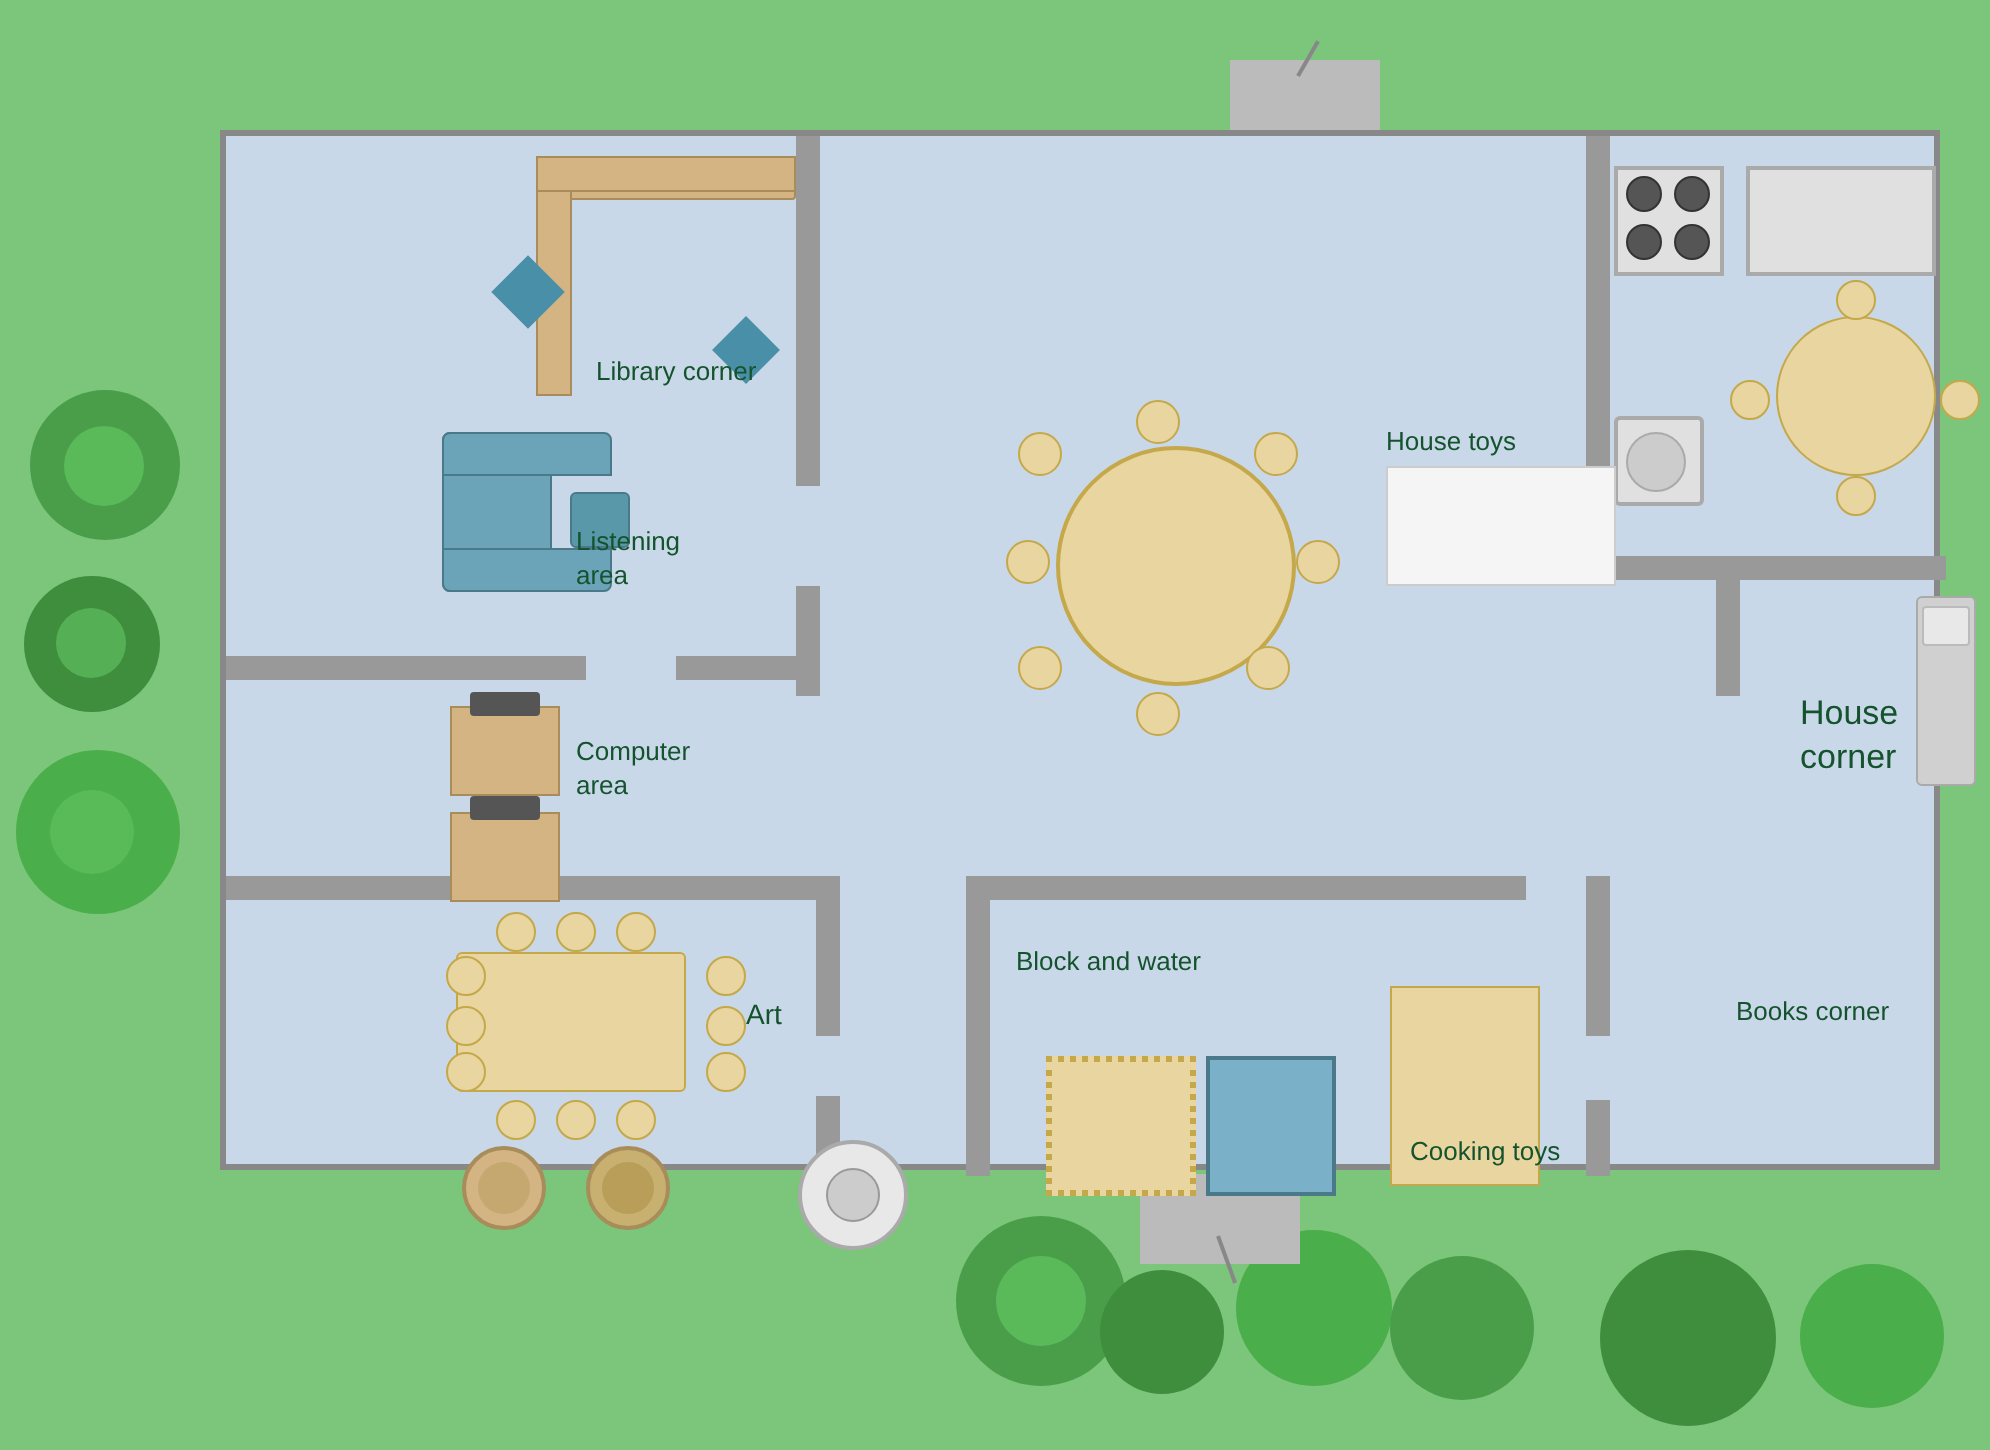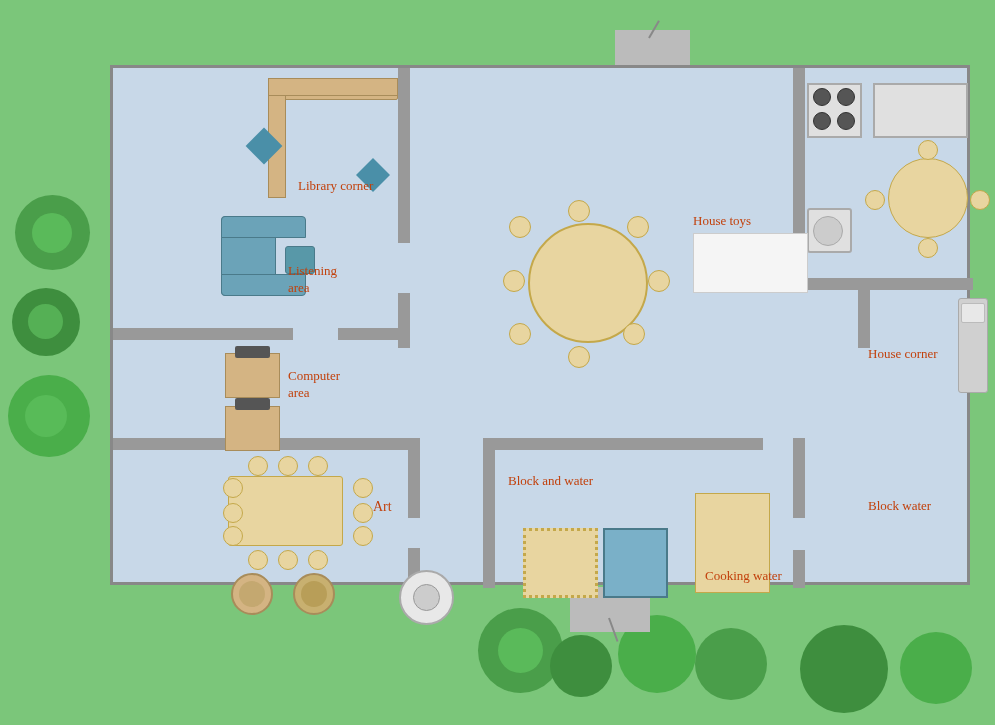--- a/index.html
+++ b/index.html
@@ -33,24 +33,23 @@
     
     .wall {
       position: absolute;
       background-color: #999;
     }
 
     
     .area-label {
       position: absolute;
       font-size: 13px;
-      color: #c2410c;
+      color: #14532d;
       font-weight: normal;
       line-height: 1.3;
-      font-family: Liberation Serif, serif;
     }
   </style>
 </head>
 <body>
 
 <div class="bg"></div>
 
 <div style="position:absolute;left:15px;top:195px;width:75px;height:75px;border-radius:50%;background:#4a9e4a;"></div>
 <div style="position:absolute;left:12px;top:288px;width:68px;height:68px;border-radius:50%;background:#3e8e3e;"></div>
 <div style="position:absolute;left:8px;top:375px;width:82px;height:82px;border-radius:50%;background:#4aae4a;"></div>
@@ -192,30 +191,30 @@
 
   <div style="position:absolute;left:760px;top:15px;width:95px;height:55px;background:#e0e0e0;border:2px solid #aaa;"></div>
 
   <div style="position:absolute;left:775px;top:90px;width:80px;height:80px;border-radius:50%;background:#e8d5a0;border:1px solid #c4a84a;"></div>
 
   <div style="position:absolute;left:805px;top:72px;width:20px;height:20px;border-radius:50%;background:#e8d5a0;border:1px solid #c4a84a;"></div>
   <div style="position:absolute;left:857px;top:122px;width:20px;height:20px;border-radius:50%;background:#e8d5a0;border:1px solid #c4a84a;"></div>
   <div style="position:absolute;left:805px;top:170px;width:20px;height:20px;border-radius:50%;background:#e8d5a0;border:1px solid #c4a84a;"></div>
   <div style="position:absolute;left:752px;top:122px;width:20px;height:20px;border-radius:50%;background:#e8d5a0;border:1px solid #c4a84a;"></div>
 
-  <div class="area-label" style="left:755px;top:278px;font-size:13px;">House corner</div>
+  <div class="area-label" style="left:787px;top:278px;font-size:17px;">House corner</div>
 
   <div style="position:absolute;left:845px;top:230px;width:30px;height:95px;background:#d0d0d0;border:1px solid #aaa;border-radius:3px;"></div>
   <div style="position:absolute;left:848px;top:235px;width:24px;height:20px;background:#e8e8e8;border:1px solid #bbb;border-radius:2px;"></div>
 
   <div style="position:absolute;left:410px;top:460px;width:75px;height:70px;background:#e8d5a0;border:3px dotted #c4a84a;"></div>
 
   <div style="position:absolute;left:490px;top:460px;width:65px;height:70px;background:#7ab0c8;border:2px solid #4a7a8a;"></div>
 
   <div class="area-label" style="left:395px;top:405px;font-size:13px;">Block and water</div>
 
   <div style="position:absolute;left:582px;top:425px;width:75px;height:100px;background:#e8d5a0;border:1px solid #c4a84a;"></div>
 
-  <div class="area-label" style="left:592px;top:500px;font-size:13px;">Cooking water</div>
-
-  <div class="area-label" style="left:755px;top:430px;font-size:13px;">Block water</div>
+  <div class="area-label" style="left:592px;top:500px;font-size:13px;">Cooking toys</div>
+
+  <div class="area-label" style="left:755px;top:430px;font-size:13px;">Books corner</div>
 
 </div>
 
 </body></html>

